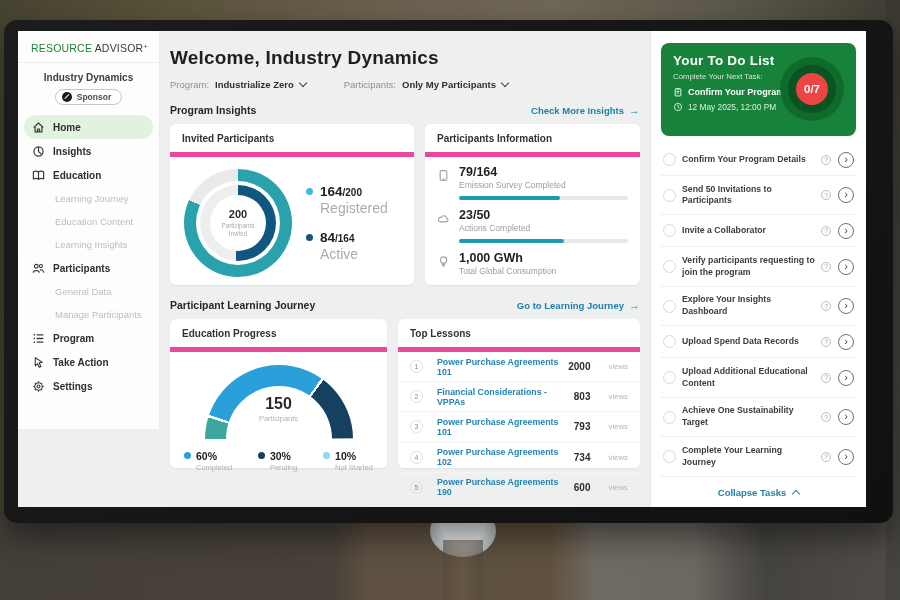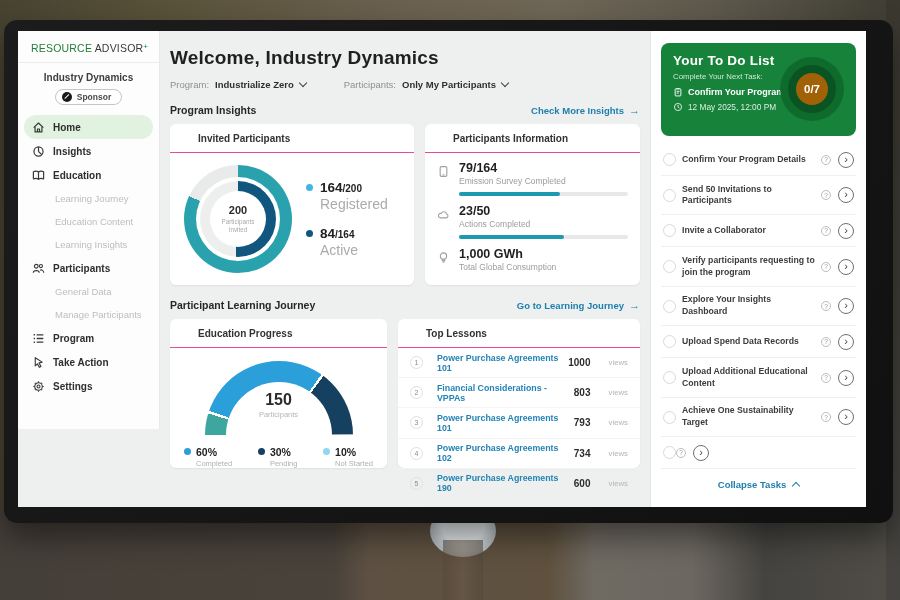--- a/index.html
+++ b/index.html
@@ -42,21 +42,21 @@
   .f-label { font-size:9.5px; color:#8f8f8f; }
   .f-value { font-size:9.5px; font-weight:bold; color:#2e2e2e; }
   .chev-down { width:6px; height:6px; border-right:1.6px solid #3f3f3f; border-bottom:1.6px solid #3f3f3f;
     transform:rotate(45deg); margin-top:-3px; display:inline-block; }
   .sec-head { display:flex; align-items:center; justify-content:space-between; margin-top:14px; }
   .sec-title { font-size:10.5px; font-weight:bold; color:#272727; }
   .sec-link { font-size:9.5px; font-weight:bold; color:#1d7fae; cursor:pointer; display:flex; gap:5px; align-items:center; }
   .arrow-right::after { content:"\2192"; font-size:11px; }
   .cards { display:flex; gap:11px; margin-top:8px; }
   .card { background:#fff; border-radius:6px; box-shadow:0 1px 2px rgba(0,0,0,.06); }
-  .card-title { font-size:10px; font-weight:bold; color:#323232; padding:9px 28px 8px; border-bottom:1px solid #ec4899; }
+  .card-title { font-size:10px; font-weight:bold; color:#323232; padding:9px 12px 8px; border-bottom:5px solid #ec4899; }
 
   .card-invited { width:244px; height:161px; }
   .invited-body { display:flex; align-items:center; padding:12px 10px 0 14px; gap:14px; }
   .donut { position:relative; width:108px; height:108px; flex:none; }
   .d-outer,.d-inner { position:absolute; border-radius:50%; }
   .d-outer { inset:0; }
   .d-hole1 { position:absolute; inset:12px; border-radius:50%; background:#fff; }
   .d-inner { inset:16px; }
   .d-hole2 { position:absolute; inset:26px; border-radius:50%; background:#fff; display:flex; flex-direction:column;
     align-items:center; justify-content:center; text-align:center; }
@@ -104,21 +104,21 @@
   
   .rightpanel { position:absolute; left:632px; top:0; width:216px; height:476px; background:#fff; border-left:1px solid #e5e5e5; padding:0 10px; }
   .todo-card { margin-top:12px; background:#17823a; border-radius:8px; padding:10px 12px; height:93px; position:relative; color:#fff; }
   .todo-title { font-size:13.5px; font-weight:bold; letter-spacing:.2px; }
   .todo-sub { font-size:7.8px; color:#cfe8d4; margin-top:4px; }
   .todo-task { display:flex; align-items:center; gap:5px; font-size:9px; font-weight:bold; margin-top:6px; }
   .todo-time { display:flex; align-items:center; gap:5px; font-size:8.3px; color:#dcefe0; margin-top:5px; }
   .mini-ico svg { width:10px; height:10px; display:block; }
   .todo-ring { position:absolute; right:12px; top:14px; width:64px; height:64px; border-radius:50%; background:#0f6b2c;
     display:flex; align-items:center; justify-content:center; }
-  .todo-ring-in { width:48px; height:48px; border-radius:50%; border:8px solid #0a5423; background:#a16207;
+  .todo-ring-in { width:48px; height:48px; border-radius:50%; border:8px solid #0a5423; background:#ef4444;
     display:flex; align-items:center; justify-content:center; }
   .todo-count { font-size:11.5px; font-weight:bold; color:#fff; }
   .tasks { margin-top:8px; }
   .task-row { display:flex; align-items:center; padding:7.5px 2px; border-bottom:1px solid #efefef; cursor:pointer; }
   .task-check { width:13px; height:13px; border-radius:50%; border:1.5px solid #d9d9d9; flex:none; }
   .task-label { flex:1; font-size:8.7px; color:#3c3c3c; font-weight:bold; padding:0 6px; line-height:1.35; }
   .task-q { width:10px; height:10px; border-radius:50%; border:1px solid #bdbdbd; color:#9a9a9a; font-size:6.5px;
     display:flex; align-items:center; justify-content:center; flex:none; margin-right:7px; }
   .task-chev { width:16px; height:16px; border-radius:50%; border:1.4px solid #6f6f6f; color:#444; flex:none;
     display:flex; align-items:center; justify-content:center; }
@@ -375,21 +375,21 @@
                 </div>
               </div>
           </div>
 
           <div class="card card-lessons">
             <div class="card-title">Top Lessons</div>
             <div id="lessons">
                 <div class="lesson-row">
                   <span class="rank">1</span>
                   <span class="l-title">Power Purchase Agreements 101</span>
-                  <span class="l-views">1000</span>
+                  <span class="l-views">2000</span>
                   <span class="l-suffix">views</span>
                 </div>
                 <div class="lesson-row">
                   <span class="rank">2</span>
                   <span class="l-title">Financial Considerations - VPPAs</span>
                   <span class="l-views">803</span>
                   <span class="l-suffix">views</span>
                 </div>
                 <div class="lesson-row">
                   <span class="rank">3</span>
@@ -487,20 +487,21 @@
               <span class="task-chev"></span>
             </div>
             <div class="task-row">
               <span class="task-check"></span>
               <span class="task-label">Achieve One Sustainability Target</span>
               <span class="task-q">?</span>
               <span class="task-chev"></span>
             </div>
             <div class="task-row">
               <span class="task-check"></span>
+              <span class="task-label">Complete Your Learning Journey</span>
               <span class="task-q">?</span>
               <span class="task-chev"></span>
             </div>
           </div>
 
         <div class="collapse">
           <span>Collapse Tasks</span>
           <span class="chev-up"></span>
         </div>
 

